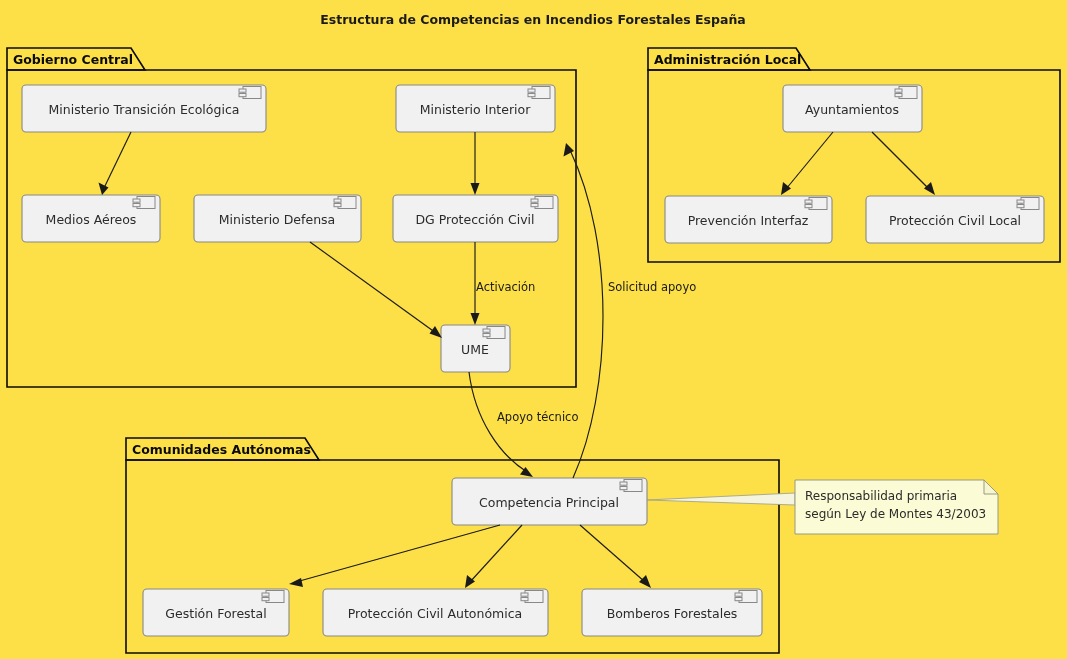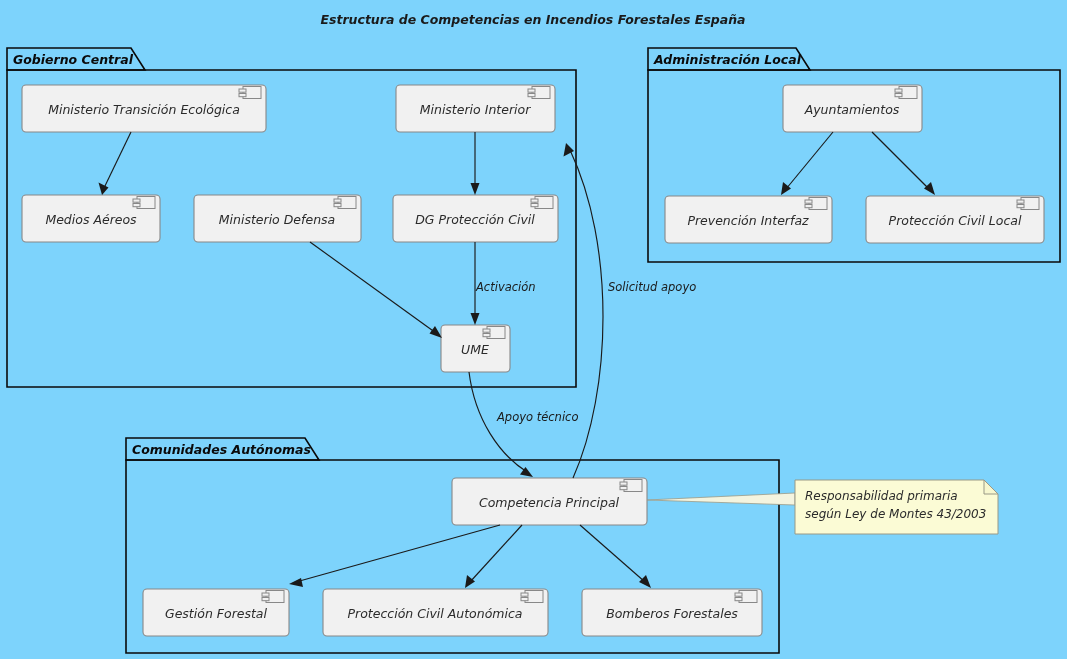--- a/index.html
+++ b/index.html
@@ -4,24 +4,23 @@
 <style>
   html, body {
     margin: 0;
     padding: 0;
     background: #ffffff;
   }
   #canvas {
     position: relative;
     width: 1067px;
     height: 659px;
-    background: #7dd3fc;
+    background: #fde047;
     font-family: "DejaVu Sans", sans-serif;
     overflow: hidden;
-    font-style: italic;
   }
   #diagram-svg {
     position: absolute;
     left: 0;
     top: 0;
     width: 1067px;
     height: 659px;
   }
   text { font-family: "DejaVu Sans", sans-serif; }
   .diagram-title {

